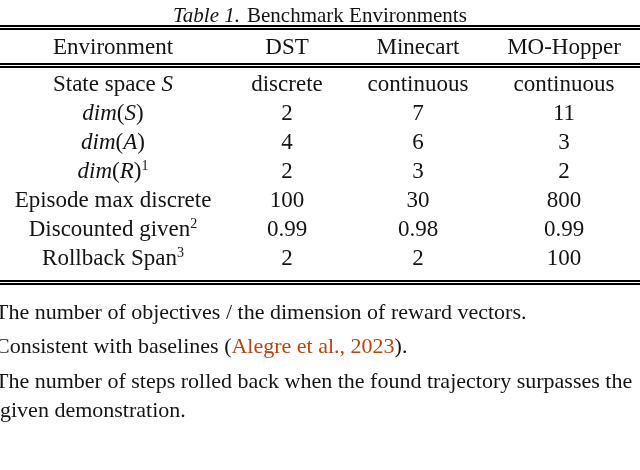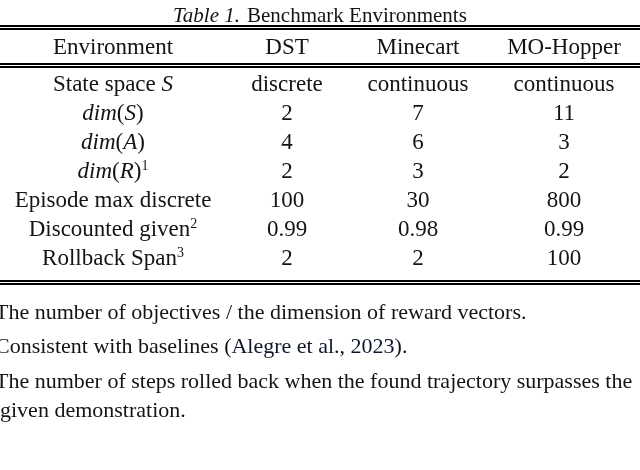--- a/index.html
+++ b/index.html
@@ -73,21 +73,21 @@
   .footnote {
     text-indent: -21px;
   }
   .fn-marker {
     font-size: 14px;
     position: relative;
     top: -1px;
     margin-right: 9px;
     font-style: normal;
   }
-  .seg-cite { color: #0f172a; }
+  .seg-cite { color: #c2410c; }
 </style>
 </head>
 <body>
 
 <div class="page">
 
   <div class="caption">
     <span class="cap-italic">Table 1.</span><span>Benchmark Environments</span>
   </div>
 

